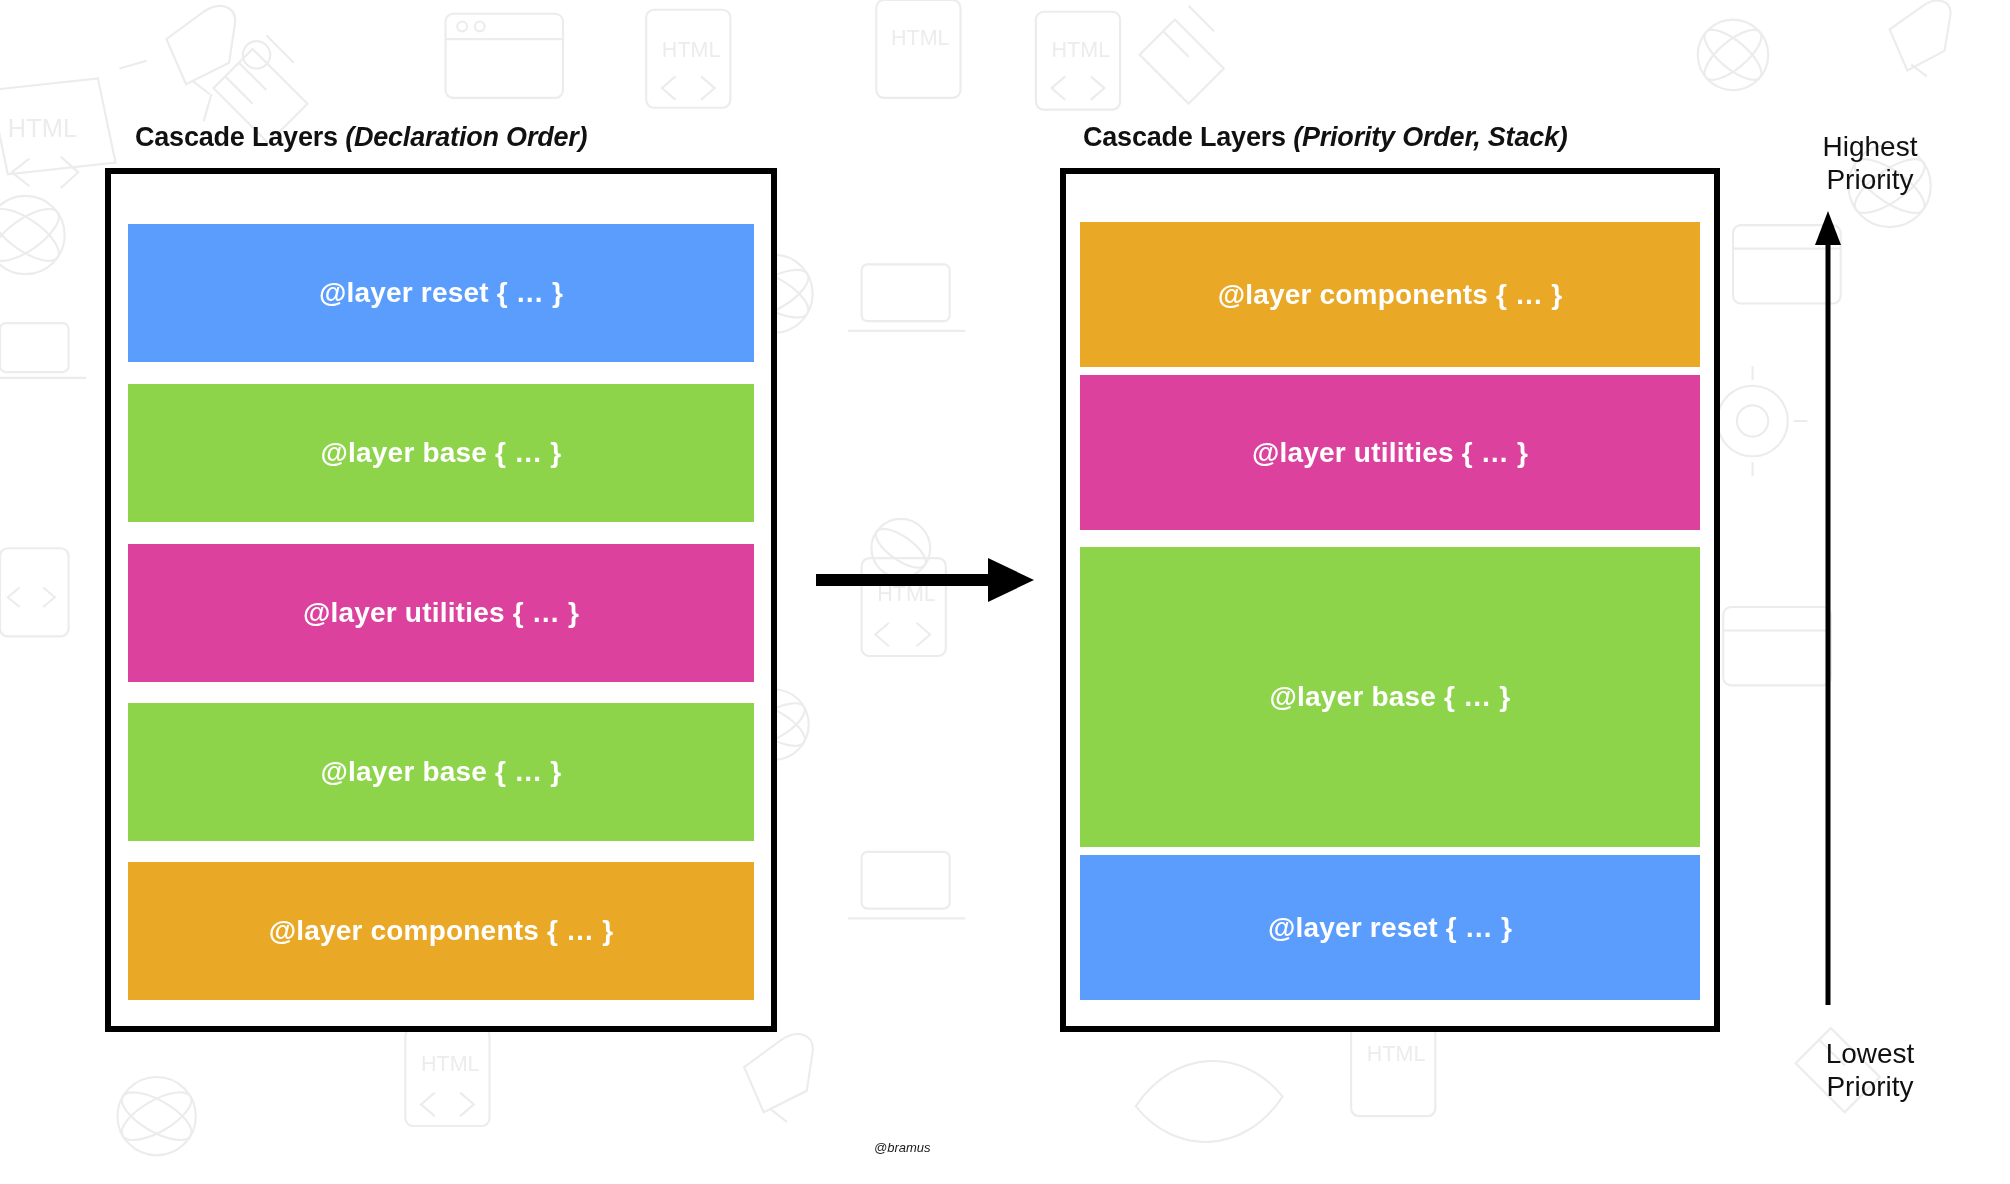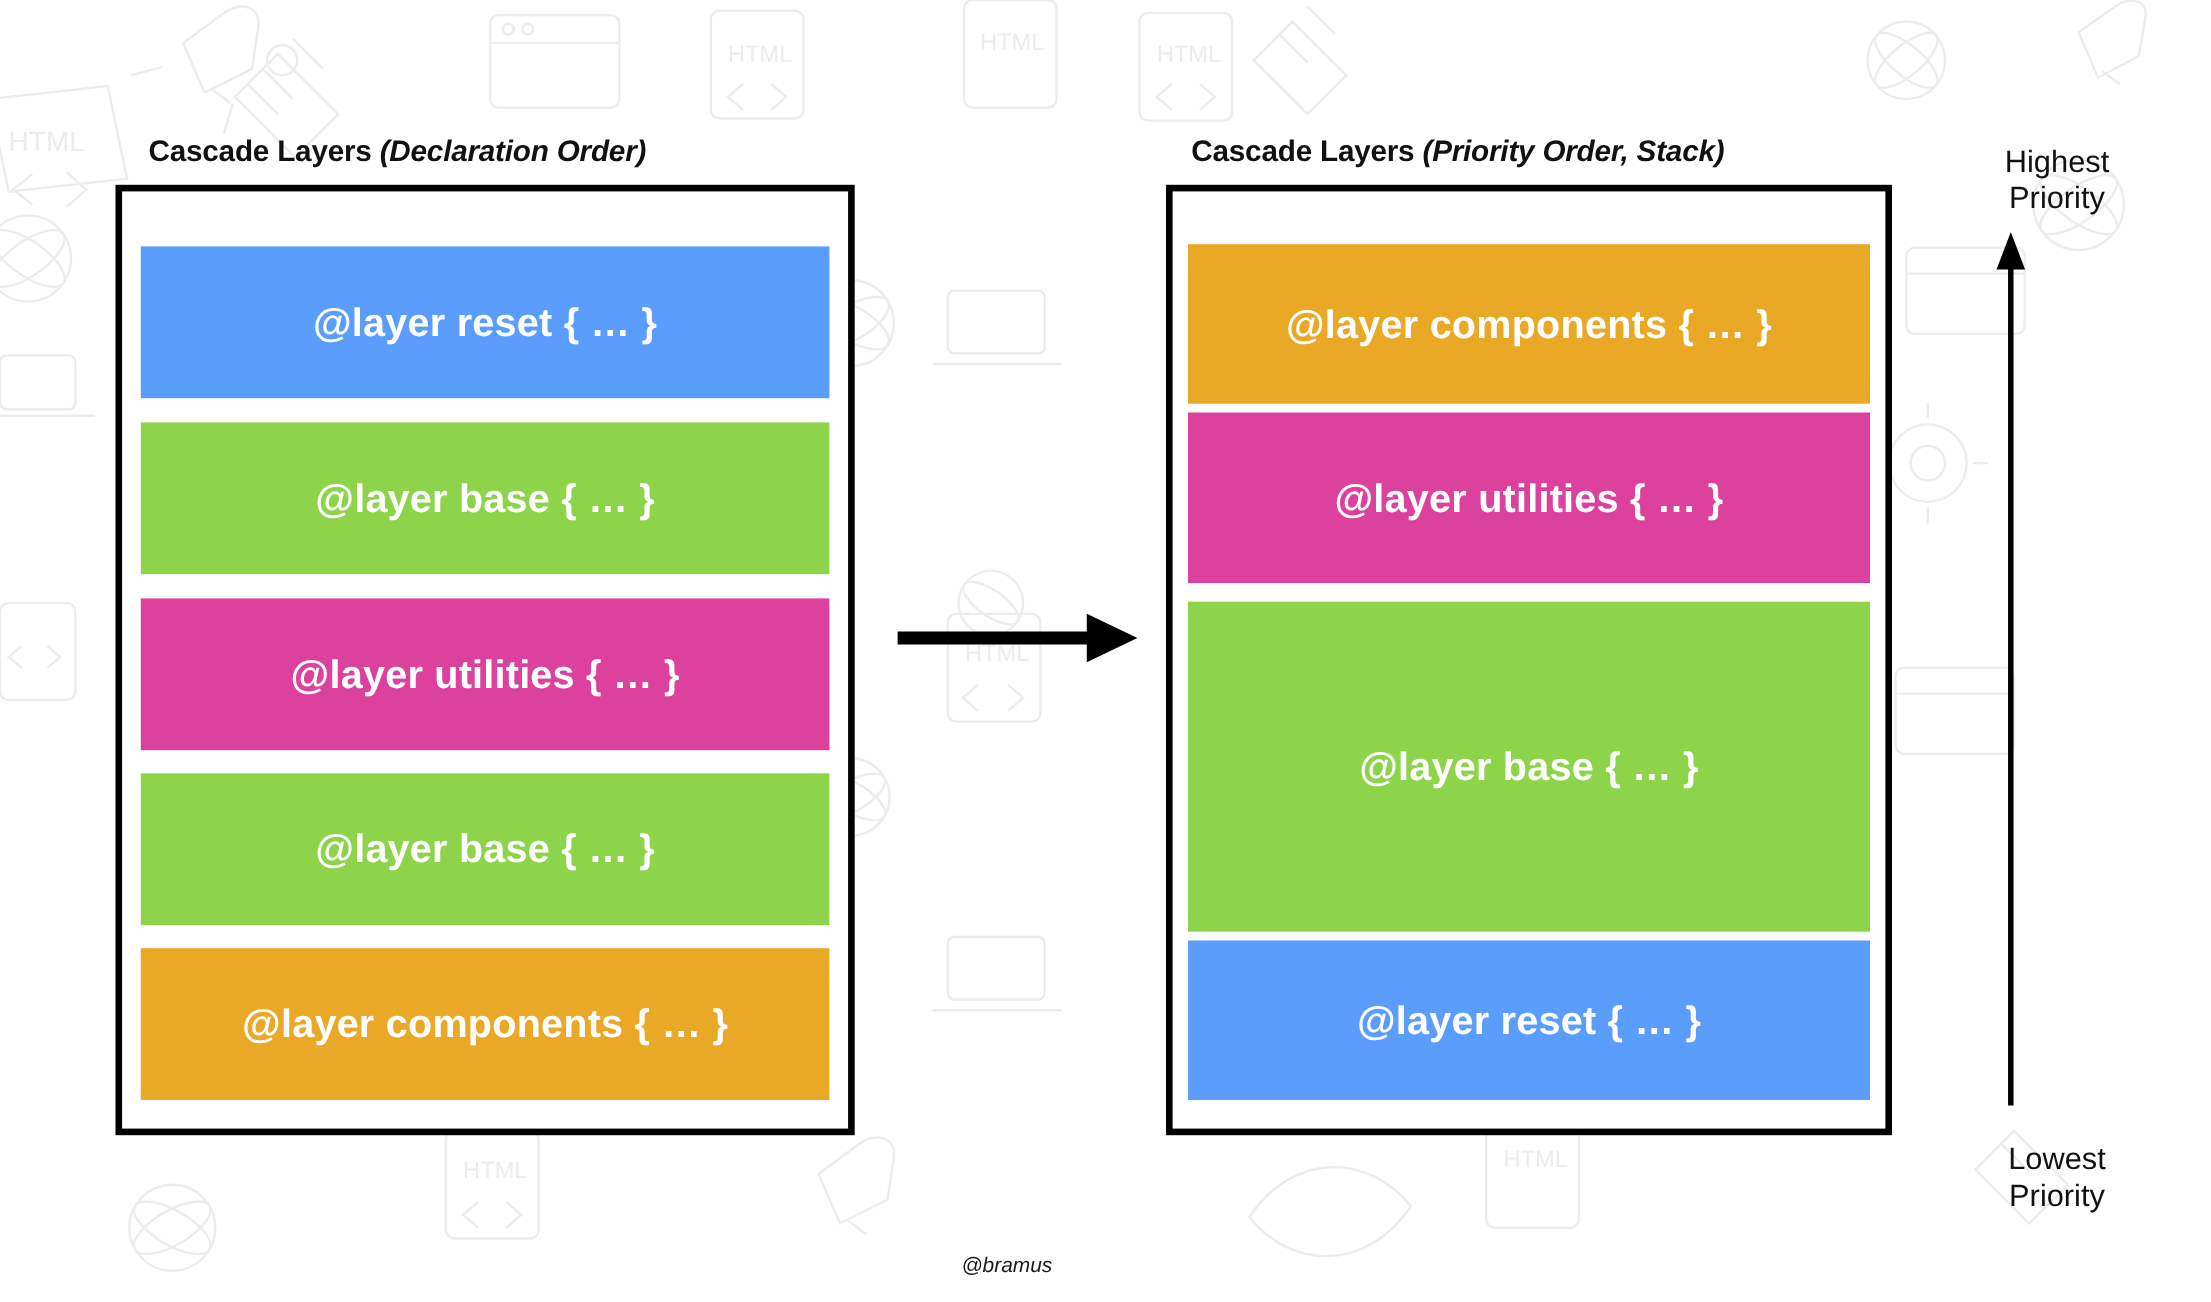--- a/index.html
+++ b/index.html
@@ -55,21 +55,21 @@
   .panel-title .em {
     font-style: italic;
   }
 
   .layer-bar {
     position: absolute;
     display: flex;
     align-items: center;
     justify-content: center;
     color: #ffffff;
-    font-size: 36px;
+    font-size: 28px;
     font-weight: bold;
     letter-spacing: 0.2px;
     z-index: 4;
     white-space: nowrap;
   }
 
   
   .arrow-svg {
     position: absolute;
     z-index: 3;
@@ -81,21 +81,21 @@
     position: absolute;
     font-size: 28px;
     line-height: 1.18;
     color: #111111;
     text-align: center;
     z-index: 3;
   }
 
   .credit {
     position: absolute;
-    font-size: 19px;
+    font-size: 13px;
     font-style: italic;
     color: #1a1a1a;
     z-index: 3;
     white-space: nowrap;
   }
 </style>
 </head>
 <body>
 
 <div id="canvas">

